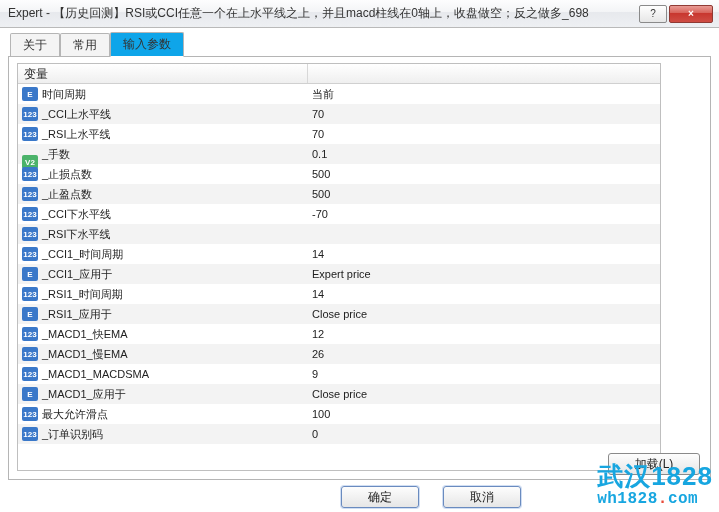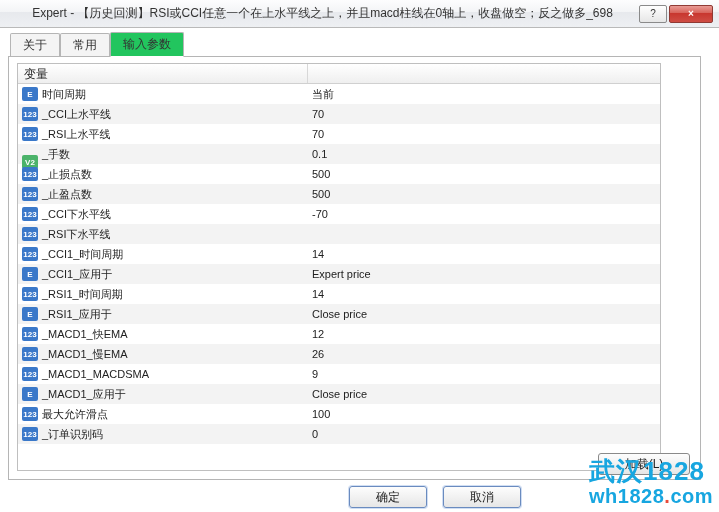--- a/index.html
+++ b/index.html
@@ -15,21 +15,20 @@
   }
   
   .titlebar {
     height: 28px;
     background: linear-gradient(to bottom, #fdfdfe 0%, #f3f4f6 45%, #e7e9ed 46%, #eef0f3 100%);
     border-bottom: 1px solid #b9b9b9;
     display: flex;
     align-items: center;
     padding: 0 6px 0 8px;
     color: #333;
-    text-align: center;
   }
   .titlebar .title { flex: 1; white-space: nowrap; overflow: hidden; }
   .titlebar .winbtns { display: flex; gap: 0; align-items: center; }
   .winbtn {
     width: 28px; height: 18px;
     display: inline-flex; align-items: center; justify-content: center;
     border: 1px solid #8a8a8a;
     background: linear-gradient(to bottom, #fefefe, #e6e6e6);
     border-radius: 2px;
     margin-left: 2px;
@@ -38,21 +37,21 @@
   }
   .winbtn.close {
     width: 44px;
     background: linear-gradient(to bottom, #e89a94 0%, #d76158 45%, #c8372f 46%, #cf4d44 100%);
     border-color: #8f3a34;
     color: #fff;
     font-weight: bold;
   }
   
   .shell {
-    padding: 6px 18px 8px 8px;
+    padding: 6px 8px 8px 8px;
     height: calc(100% - 28px);
     background: #fff;
     position: relative;
     border-radius: 27px;
   }
   
   .tabs {
     display: flex;
     align-items: flex-end;
     height: 22px;
@@ -63,21 +62,21 @@
     border: 1px solid #b5b5b5;
     border-bottom: none;
     margin-right: 0px;
     background: #f4f4f4;
     position: relative;
     top: 1px;
     border-radius: 2px 2px 0 0;
     color: #333;
   }
   .tab.active {
-    background: #22c55e;
+    background: #0ea5e9;
     border-bottom: 1px solid #fff;
     z-index: 2;
   }
   .tabpanel {
     border: 1px solid #b5b5b5;
     height: calc(100% - 46px);
     background: #fff;
     padding: 6px 8px 8px 8px;
     position: relative;
   }
@@ -155,21 +154,21 @@
   }
   
   .bottombar {
     position: absolute;
     left: 0; right: 0; bottom: 2px;
     height: 26px;
     display: flex;
     justify-content: flex-end;
     align-items: center;
     padding-right: 198px;
-    gap: 16px;
+    gap: 24px;
   }
   .btn {
     min-width: 78px;
     height: 22px;
     border: 1px solid #6a8bbf;
     border-radius: 3px;
     background: linear-gradient(to bottom, #fdfdfd, #e6e6e6);
     display: inline-flex;
     align-items: center;
     justify-content: center;
@@ -185,22 +184,22 @@
     pointer-events: none;
   }
   .wm-line1 {
     font-family: "Microsoft YaHei", sans-serif;
     font-size: 26px;
     font-weight: 800;
     color: #17a6e0;
     letter-spacing: 1px;
   }
   .wm-line2 {
-    font-family: Liberation Sans, sans-serif;
-    font-size: 20px;
+    font-family: Liberation Mono, monospace;
+    font-size: 16px;
     font-weight: 900;
     color: #17a6e0;
     letter-spacing: 0.5px;
     margin-top: -4px;
   }
   .wm-dot { color: #e84b3a; }
 </style>
 </head>
 <body>
 

